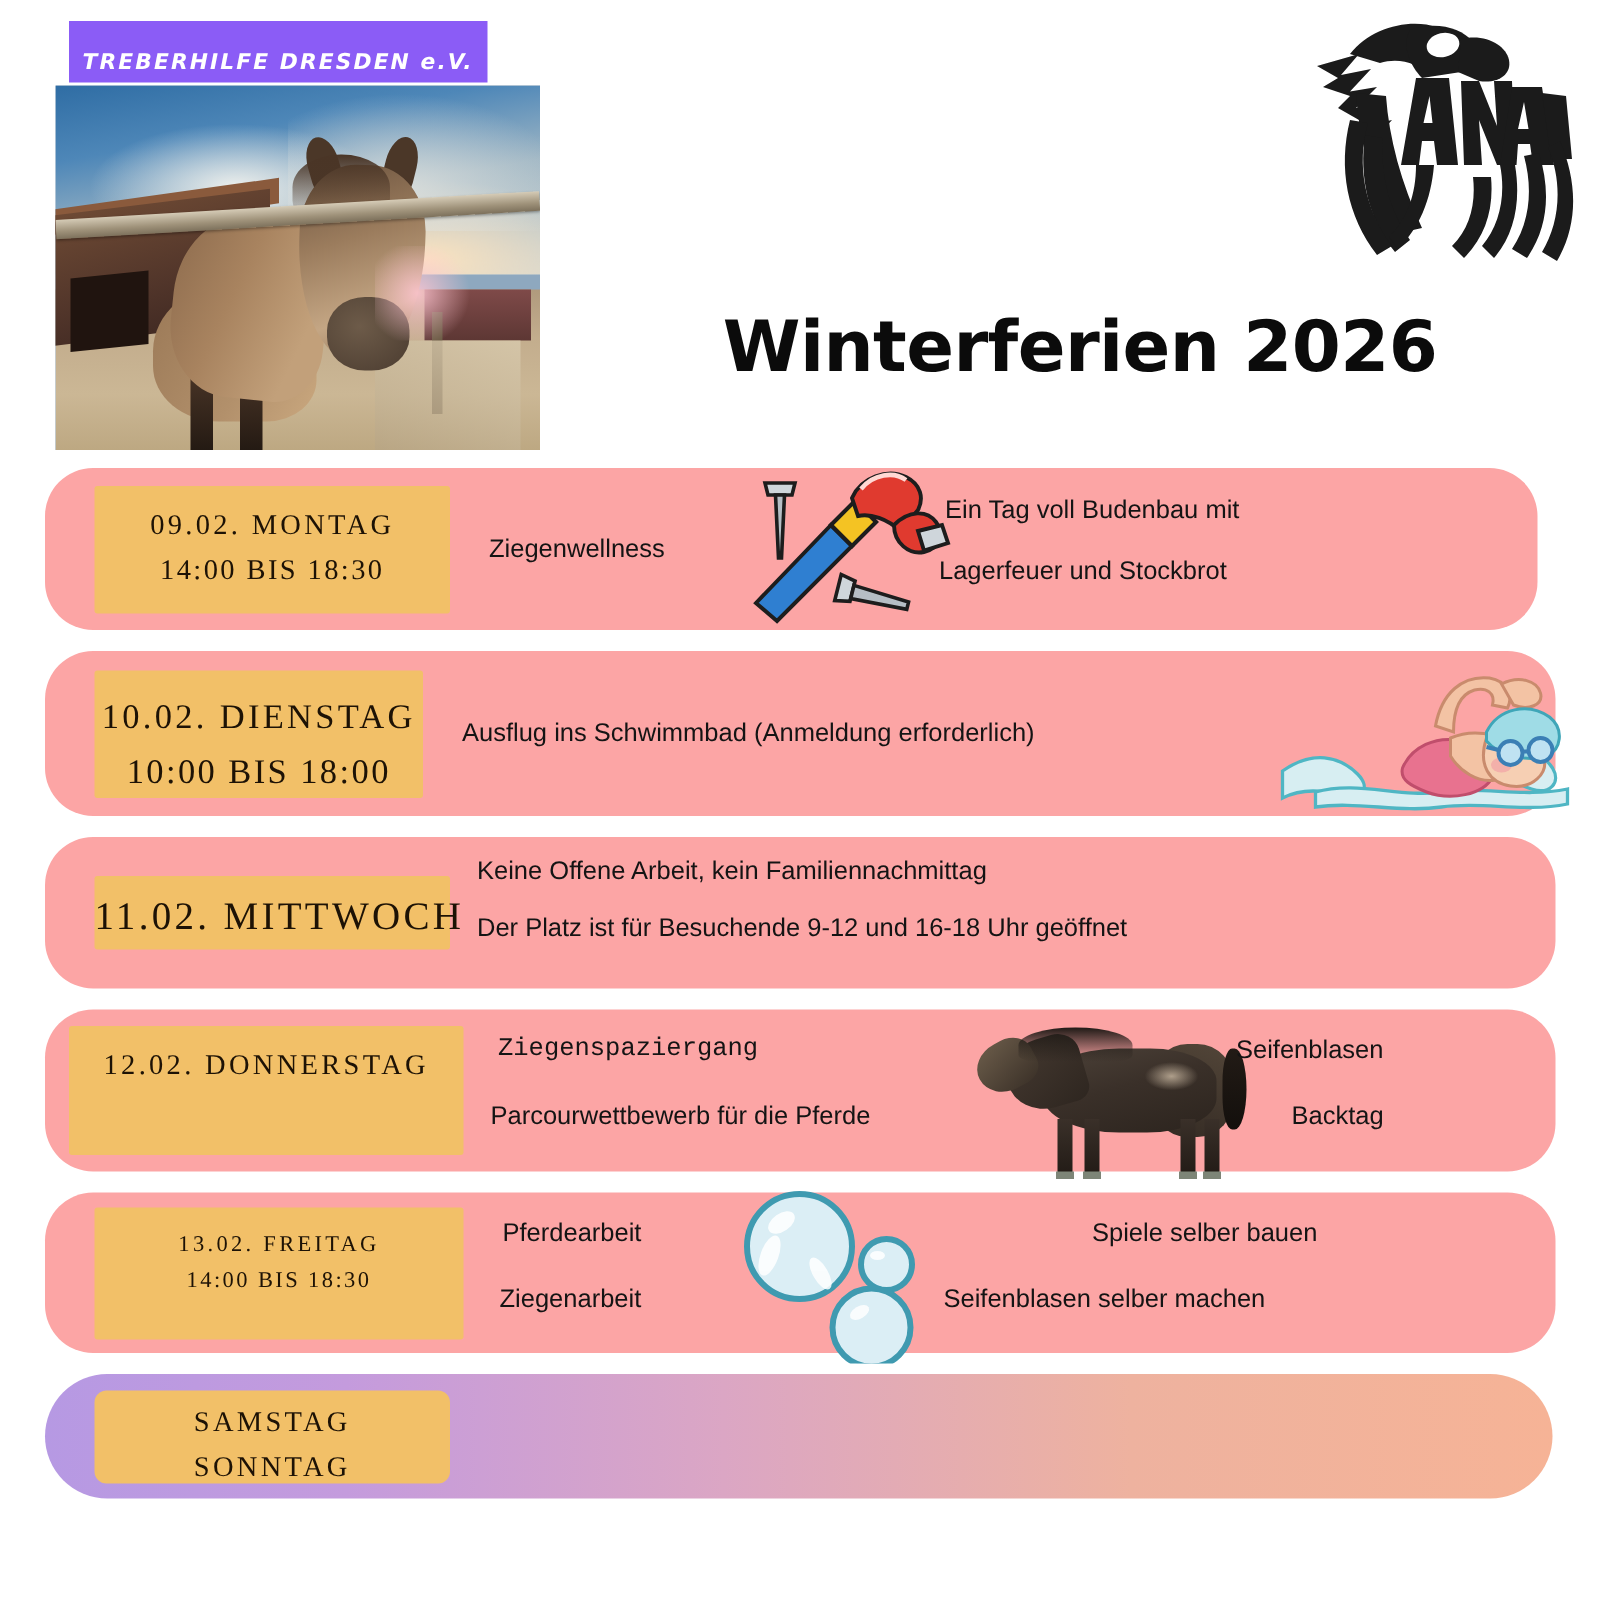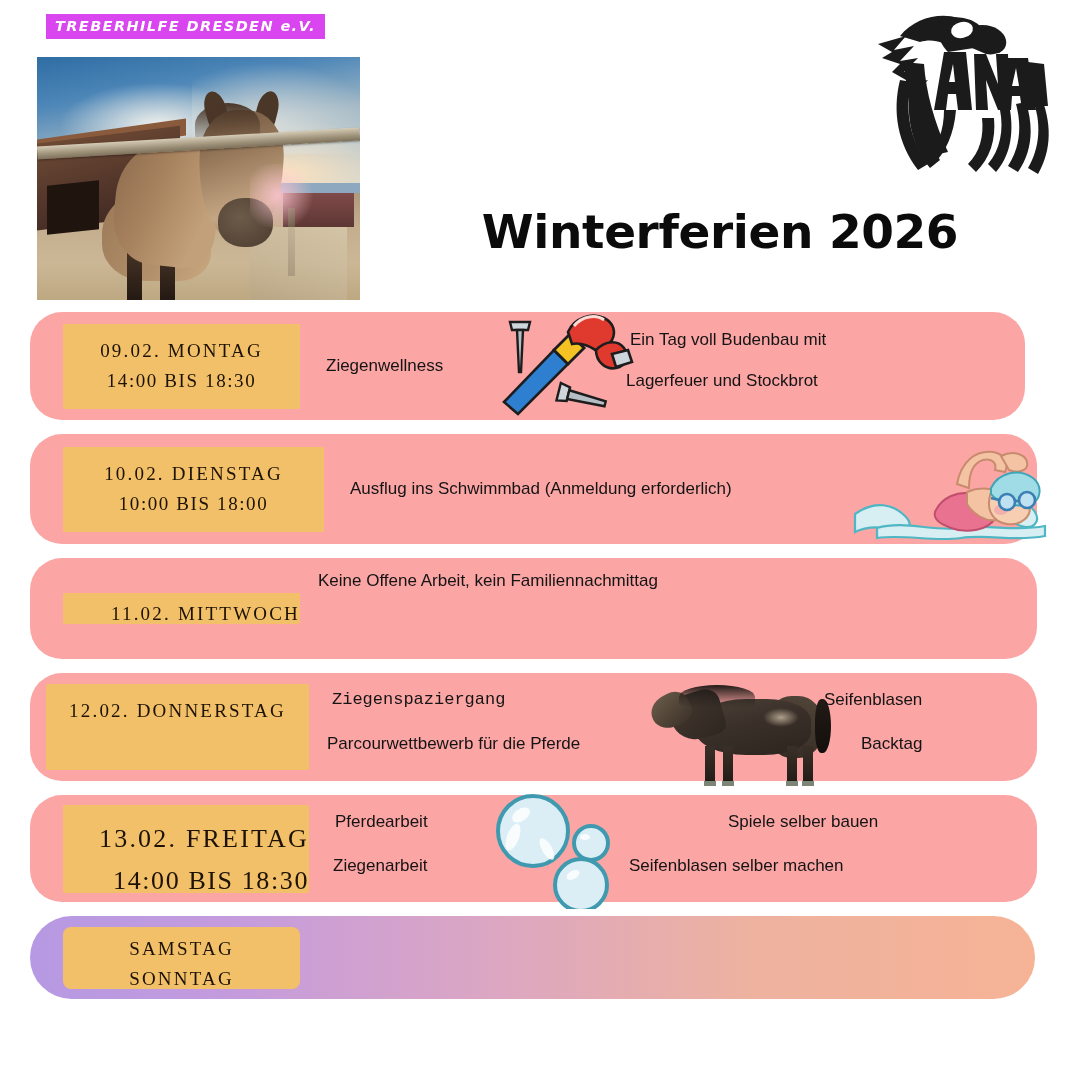--- a/index.html
+++ b/index.html
@@ -9,22 +9,22 @@
     font-family: "Liberation Sans", sans-serif;
     overflow: hidden;
     position: relative;
   }
 
   
   #header { position: absolute; left: 0; top: 0; width: 1080px; height: 312px; }
 
   #treberhilfe-banner {
     position: absolute; left: 46px; top: 14px;
-    background: #d946ef;
-    padding: 5px 9px 4px 9px;
+    background: #8b5cf6;
+    padding: 21px 9px 4px 9px;
     color: #ffffff;
     font-family: "DejaVu Sans", sans-serif;
     font-weight: bold;
     font-style: italic;
     font-size: 14.5px;
     letter-spacing: 1.4px;
     white-space: nowrap;
     line-height: 1.1;
   }
 
@@ -183,24 +183,24 @@
     background: #f2c068;
     color: #1d1205;
     text-align: center;
     font-family: "Liberation Serif", serif;
     letter-spacing: 2.2px;
     line-height: 1.62;
     white-space: nowrap;
     border-radius: 2px;
   }
   .r1 .daybox { width: 237px; height: 85px; padding-top: 12px; font-size: 19px; }
-  .r2 .daybox { width: 261px; height: 85px; padding-top: 12px; font-size: 19px; }
-  .r3 .daybox { width: 237px; height: 31px; padding-top: 6px; font-size: 19px; text-align: right; }
+  .r2 .daybox { width: 219px; height: 85px; padding-top: 12px; font-size: 23px; }
+  .r3 .daybox { width: 237px; height: 49px; padding-top: 6px; font-size: 26px; text-align: right; }
   .r4 .daybox { width: 263px; height: 86px; padding-top: 12px; font-size: 19px; margin-left: 16px; }
-  .r5 .daybox { width: 246px; height: 88px; padding-top: 13px; font-size: 26px; text-align: right; }
+  .r5 .daybox { width: 246px; height: 88px; padding-top: 13px; font-size: 15px; }
   .r6 .daybox {
     width: 237px; height: 62px; padding-top: 7px; font-size: 19px;
     border-radius: 8px;
   }
   .daybox .l2 { letter-spacing: 1.6px; }
 
   .content {
     flex: 1 1 auto;
     position: relative;
     height: 100%;
@@ -455,20 +455,21 @@
       </div>
     </div>
   </div>
 
   <div class="row green r3">
     <div class="daybox">
       <div>11.02. MITTWOCH</div>
     </div>
     <div class="content">
       <div class="txt t-r1">Keine Offene Arbeit, kein Familiennachmittag</div>
+      <div class="txt t-r2">Der Platz ist für Besuchende 9-12 und 16-18 Uhr geöffnet</div>
     </div>
   </div>
 
   <div class="row green r4">
     <div class="daybox">
       <div>12.02. DONNERSTAG</div>
     </div>
     <div class="content">
       <div class="txt t-l1">Ziegenspaziergang</div>
       <div class="txt t-l2">Parcourwettbewerb für die Pferde</div>

